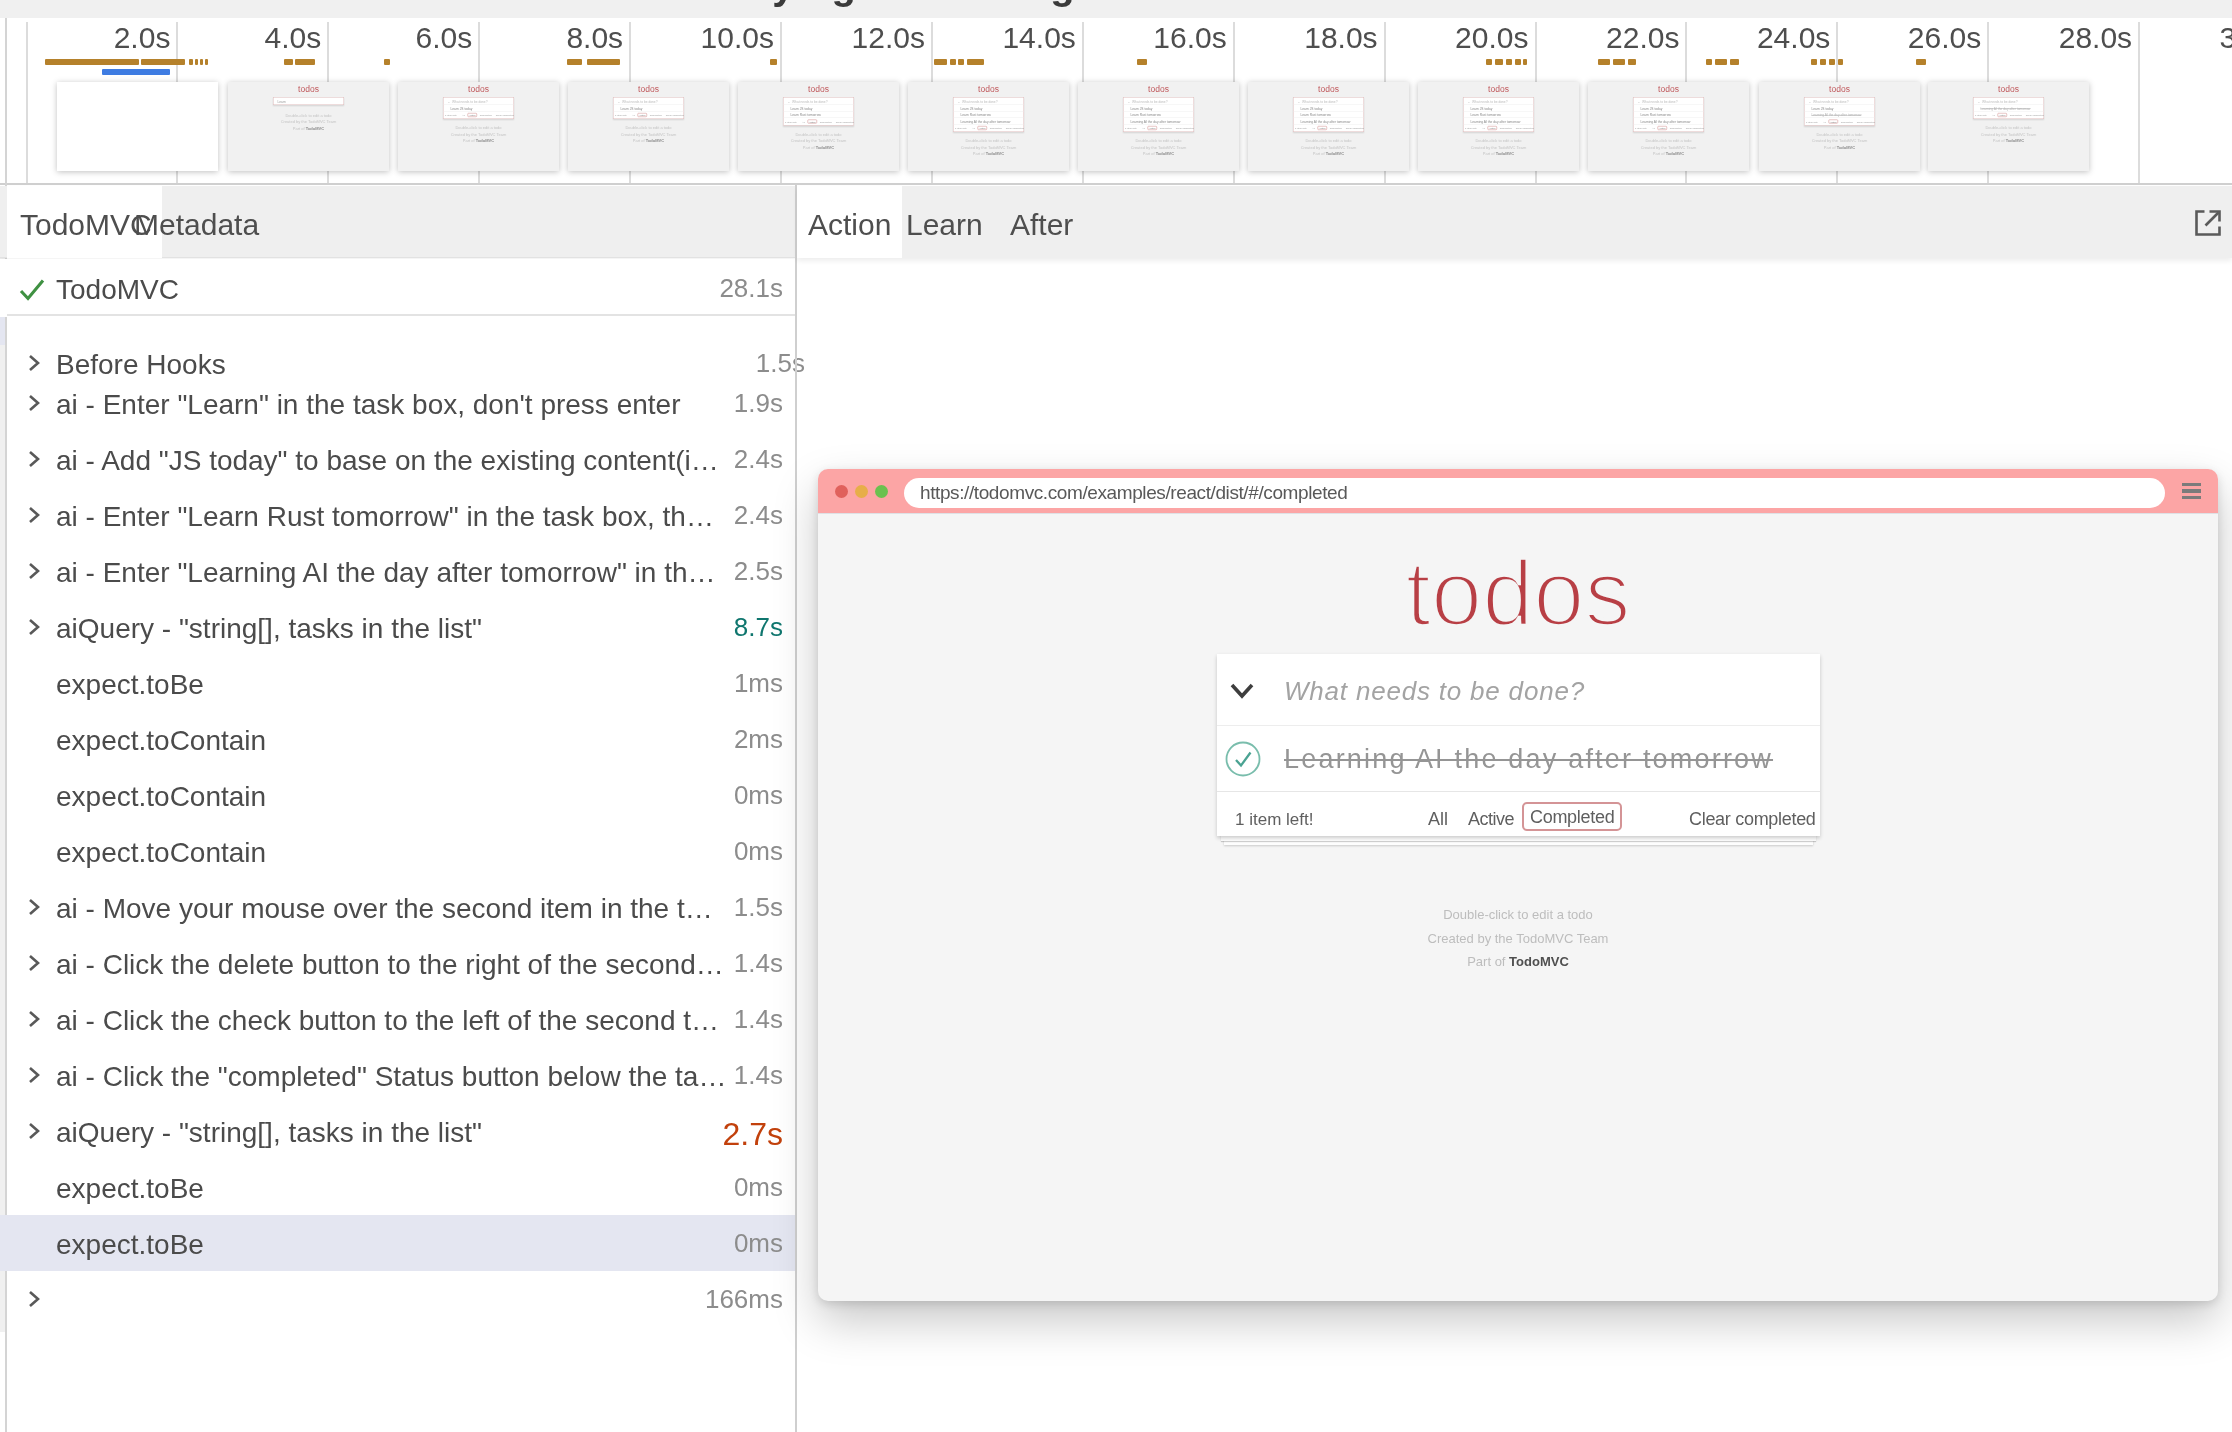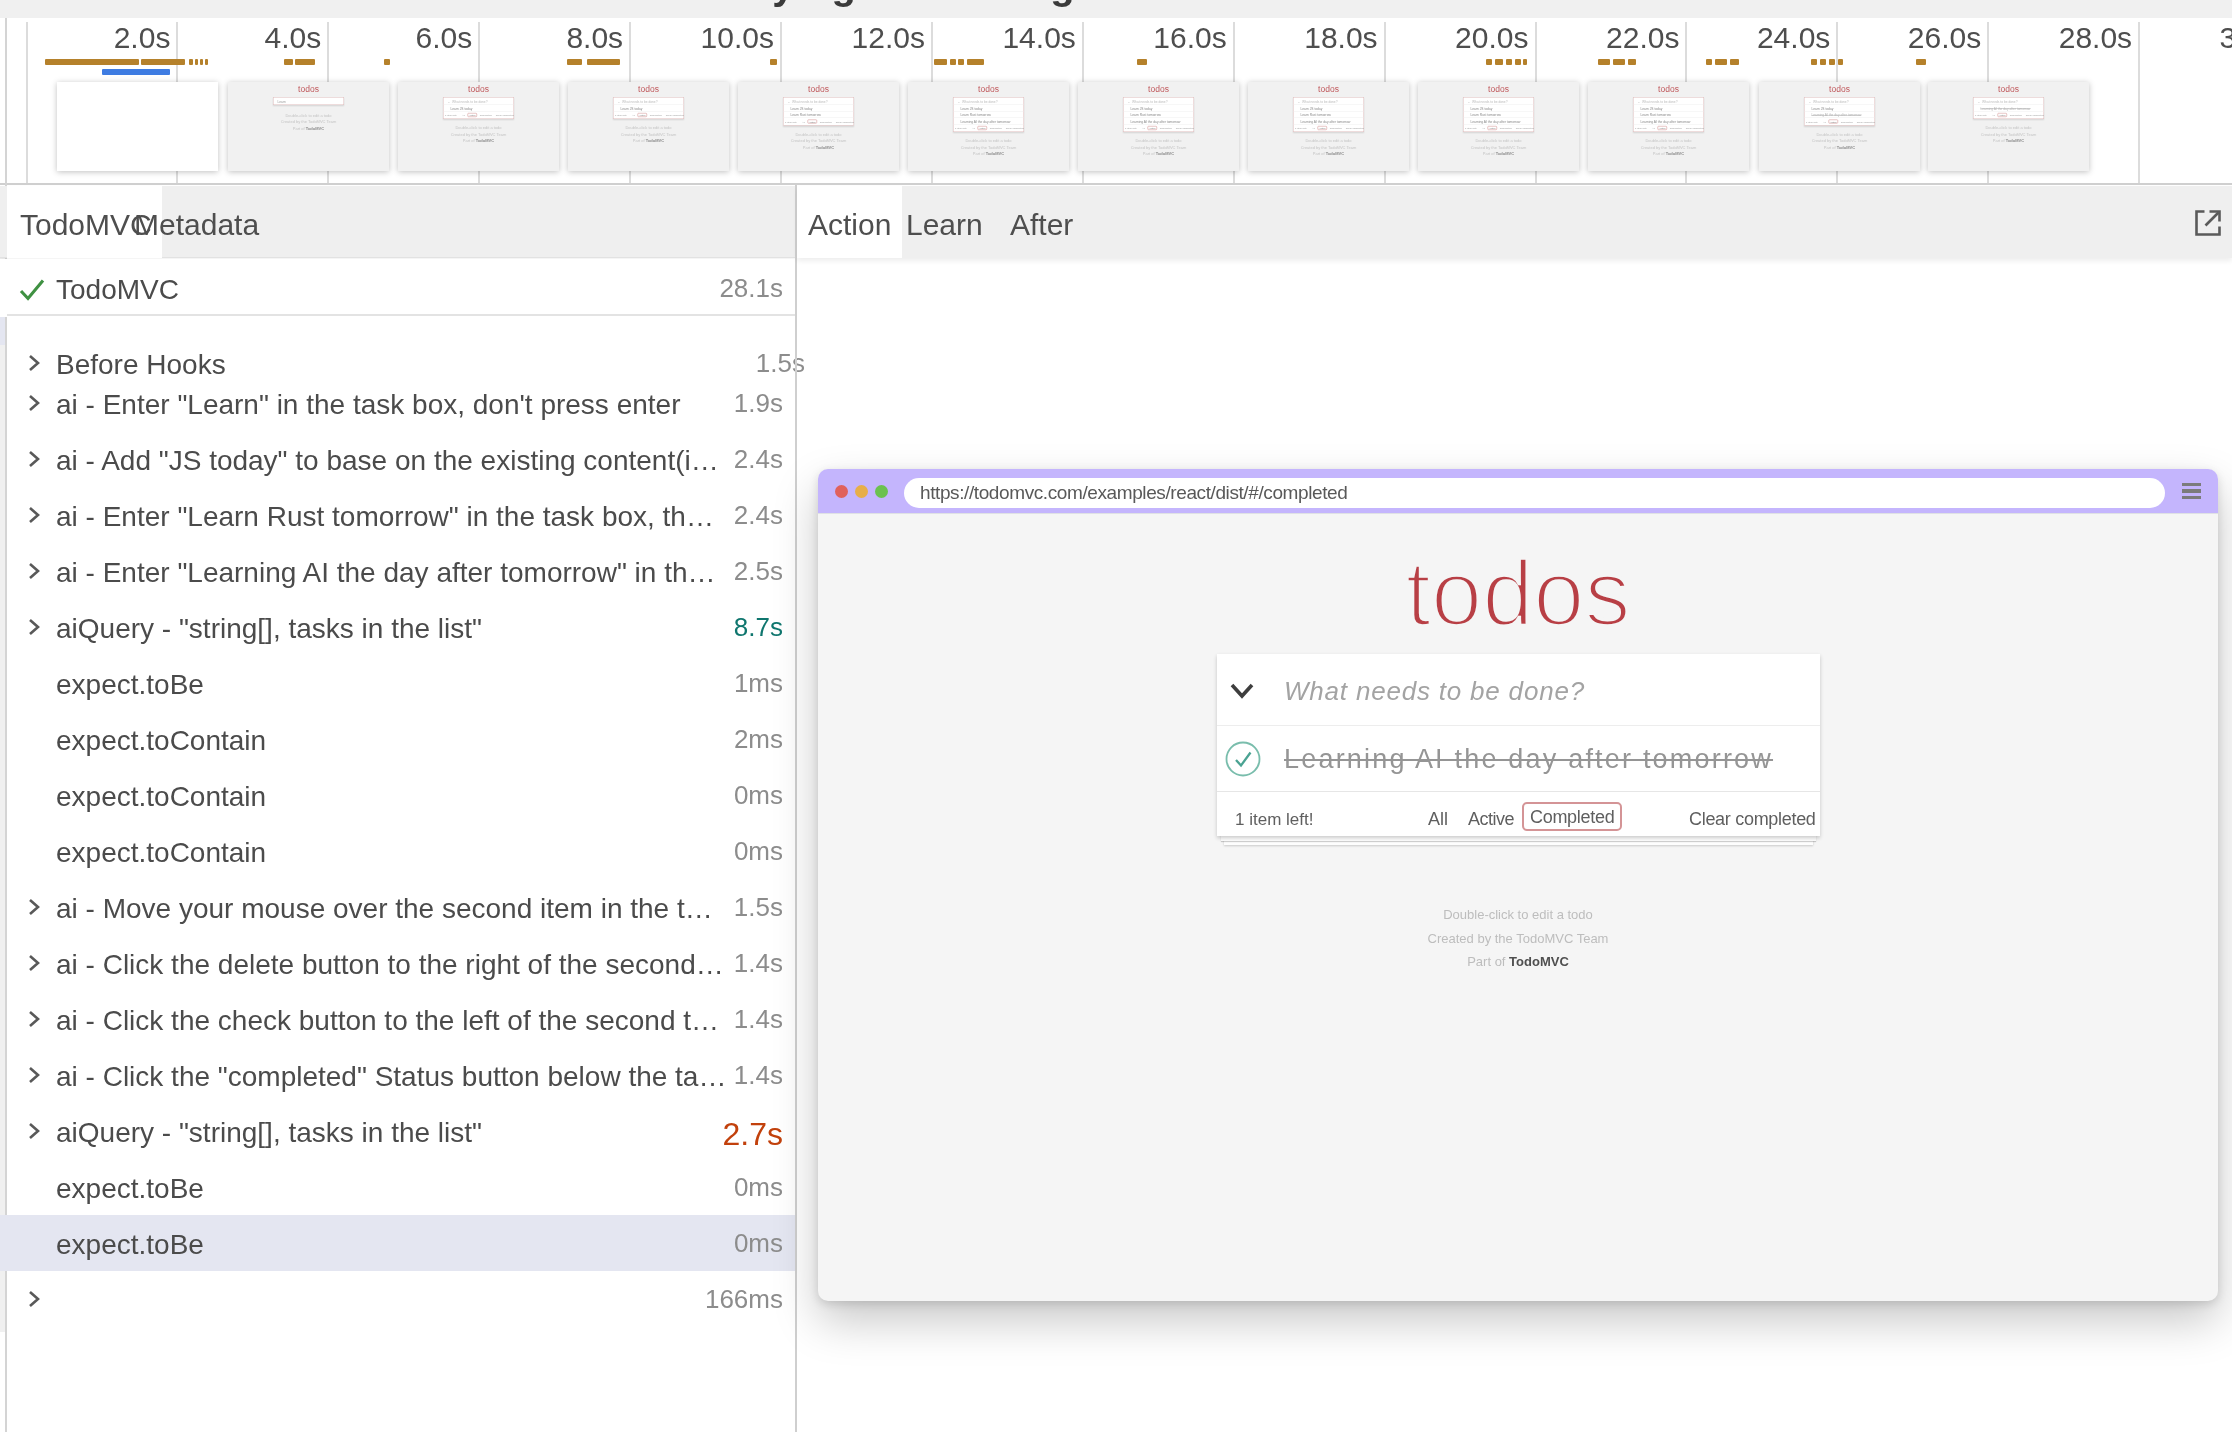--- a/index.html
+++ b/index.html
@@ -399,21 +399,21 @@
 <div class="abs" style="left:0;top:0;height:72px;background:#fff;display:flex;align-items:center;padding:6px 11px 0 11px;font-size:30px;color:#4e4e4e;">Action</div>
 <div class="abs" style="left:96px;top:0;height:72px;display:flex;align-items:center;padding:6px 13px 0 13px;font-size:30px;color:#4e4e4e;">Learn</div>
 <div class="abs" style="left:200px;top:0;height:72px;display:flex;align-items:center;padding:6px 13px 0 13px;font-size:30px;color:#4e4e4e;">After</div>
 <svg width="28" height="28" viewBox="0 0 28 28" style="position:absolute;left:1397px;top:23px;">
 <path d="M10.5 2.5 H2.5 V25.5 H25.5 V17.5" fill="none" stroke="#5a5a5a" stroke-width="2.6"></path>
 <path d="M15.5 2.5 H25.5 V12.5" fill="none" stroke="#5a5a5a" stroke-width="2.6"></path>
 <line x1="11.5" y1="16.5" x2="24.5" y2="3.5" stroke="#5a5a5a" stroke-width="2.6"></line>
 </svg>
 </div>
 <div class="abs" style="left:818px;top:469px;width:1400px;height:832px;border-radius:10px;background:#f5f5f5;box-shadow:0 20px 45px rgba(0,0,0,0.22), 0 3px 10px rgba(0,0,0,0.13);">
-<div class="abs" style="left:0;top:0;width:1400px;height:45px;background:#c4b5fd;border-radius:10px 10px 0 0;border-bottom:1px solid #dfe1e5;">
+<div class="abs" style="left:0;top:0;width:1400px;height:45px;background:#fca5a5;border-radius:10px 10px 0 0;border-bottom:1px solid #dfe1e5;">
 <div class="abs" style="left:17px;top:16px;width:13px;height:13px;border-radius:50%;background:#e0615c;"></div>
 <div class="abs" style="left:37px;top:16px;width:13px;height:13px;border-radius:50%;background:#e7ae49;"></div>
 <div class="abs" style="left:57px;top:16px;width:13px;height:13px;border-radius:50%;background:#6bc14f;"></div>
 <div class="abs" style="left:86px;top:9px;width:1261px;height:30px;border-radius:15px;background:#fff;"></div>
 <div class="abs" style="left:102px;top:13px;font-size:19px;letter-spacing:-0.4px;color:#595959;">https://todomvc.com/examples/react/dist/#/completed</div>
 <div class="abs" style="left:1364px;top:13.5px;width:19px;height:3.5px;background:#7b7b7b;"></div>
 <div class="abs" style="left:1364px;top:20.0px;width:19px;height:3.5px;background:#7b7b7b;"></div>
 <div class="abs" style="left:1364px;top:26.5px;width:19px;height:3.5px;background:#7b7b7b;"></div>
 </div>
 <svg class="abs" style="left:0;top:70px;" width="1400" height="120">

